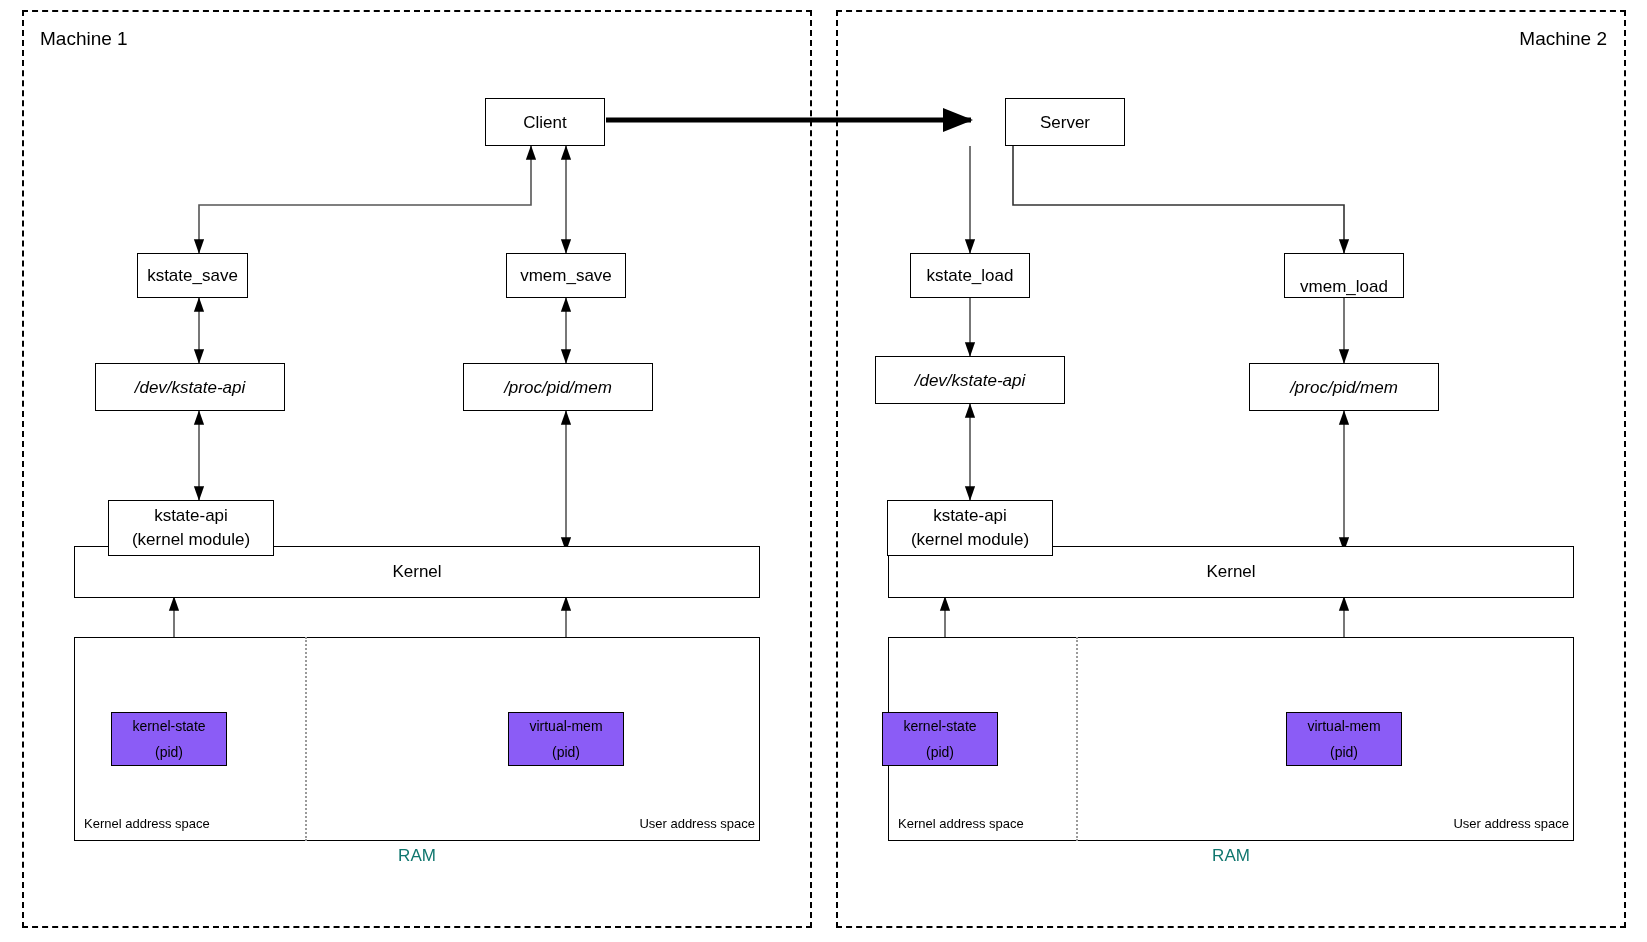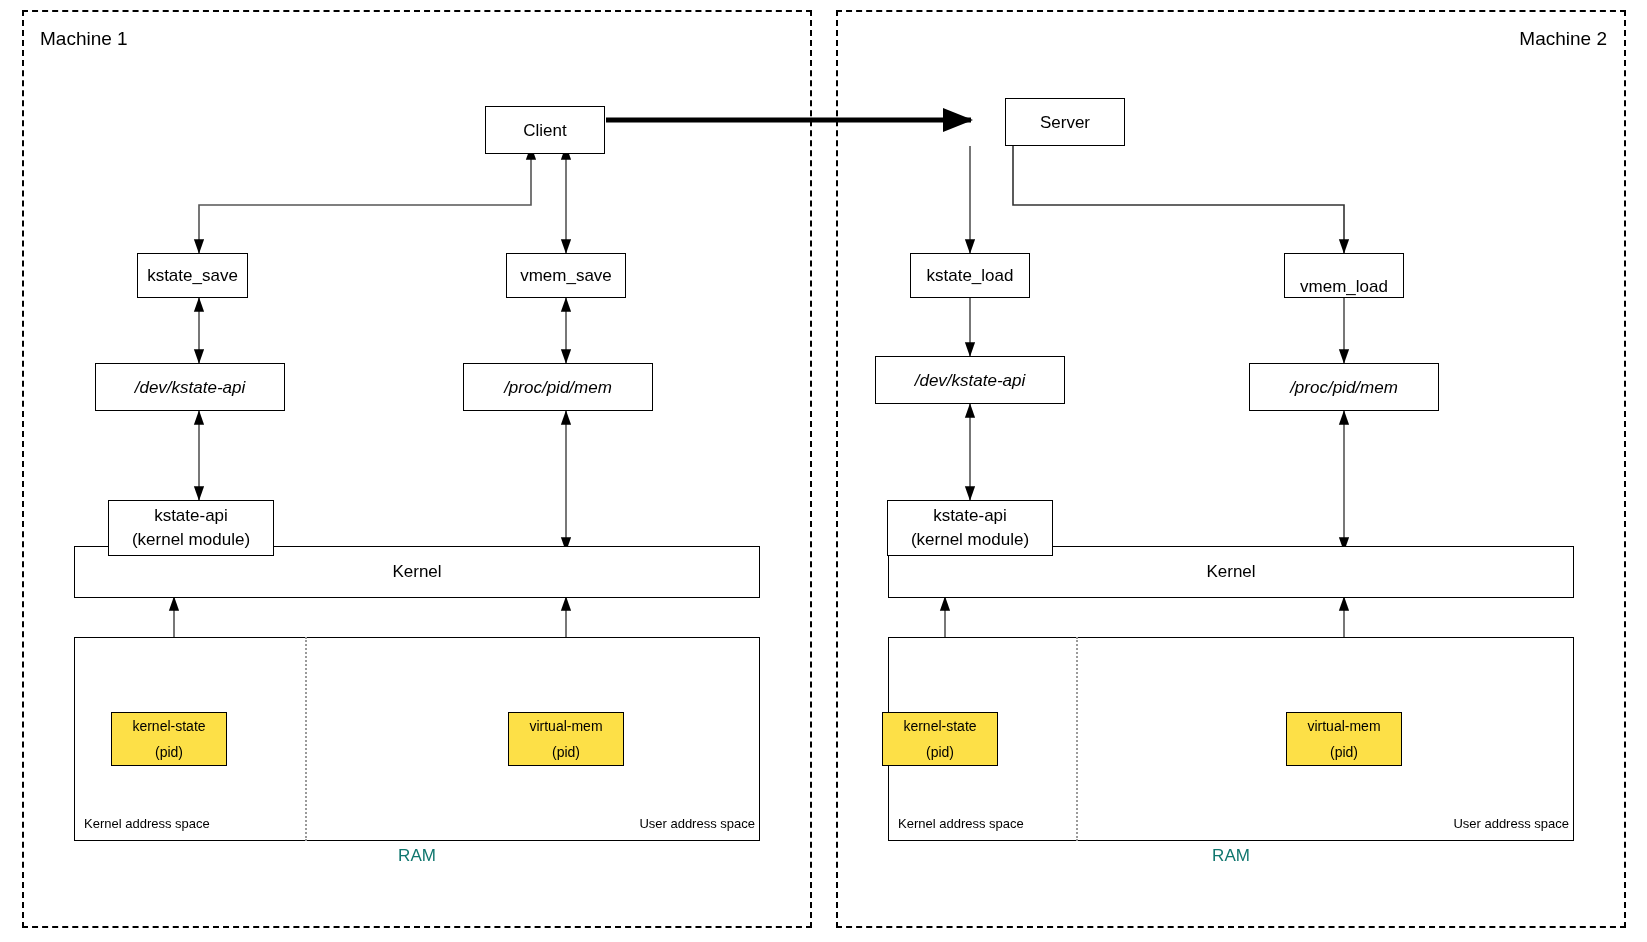--- a/index.html
+++ b/index.html
@@ -87,21 +87,21 @@
     font-size:17px;
     line-height:20px;
     color:#0f766e;
     white-space:nowrap;
     text-align:center;
   }
   .mem-node{
     position:absolute;
     box-sizing:border-box;
     border:1px solid #000000;
-    background:#fde047;
+    background:#8b5cf6;
     display:flex;
     flex-direction:column;
     align-items:center;
     justify-content:center;
     font-size:14px;
     line-height:26px;
     text-align:center;
     color:#000000;
     white-space:nowrap;
   }
@@ -182,21 +182,21 @@
   <div class="ram-box z-mid" style="left:74px; top:637px; width:686px; height:204px;"></div>
   <div class="ram-divider z-mid" style="left:305px; top:637px; height:204px;"></div>
   <div class="ram-corner-label z-top" style="left:84px; top:816px;">Kernel address space</div>
   <div class="ram-corner-label z-top" style="right:892px; top:816px;">User address space</div>
   <div class="ram-caption z-top" style="left:74px; top:846px; width:686px;">RAM</div>
 
   <div class="band z-mid" style="left:74px; top:546px; width:686px; height:52px;">
     <span>Kernel</span>
   </div>
 
-  <div class="node z-top" style="left:485px; top:98px; width:120px; height:48px;margin-top:8px;">
+  <div class="node z-top" style="left:485px; top:98px; width:120px; height:48px;">
     <span>Client</span>
   </div>
 
   <div class="node z-top" style="left:137px; top:253px; width:111px; height:45px;">
     <span>kstate_save</span>
   </div>
 
   <div class="node z-top" style="left:506px; top:253px; width:120px; height:45px;">
     <span>vmem_save</span>
   </div>

